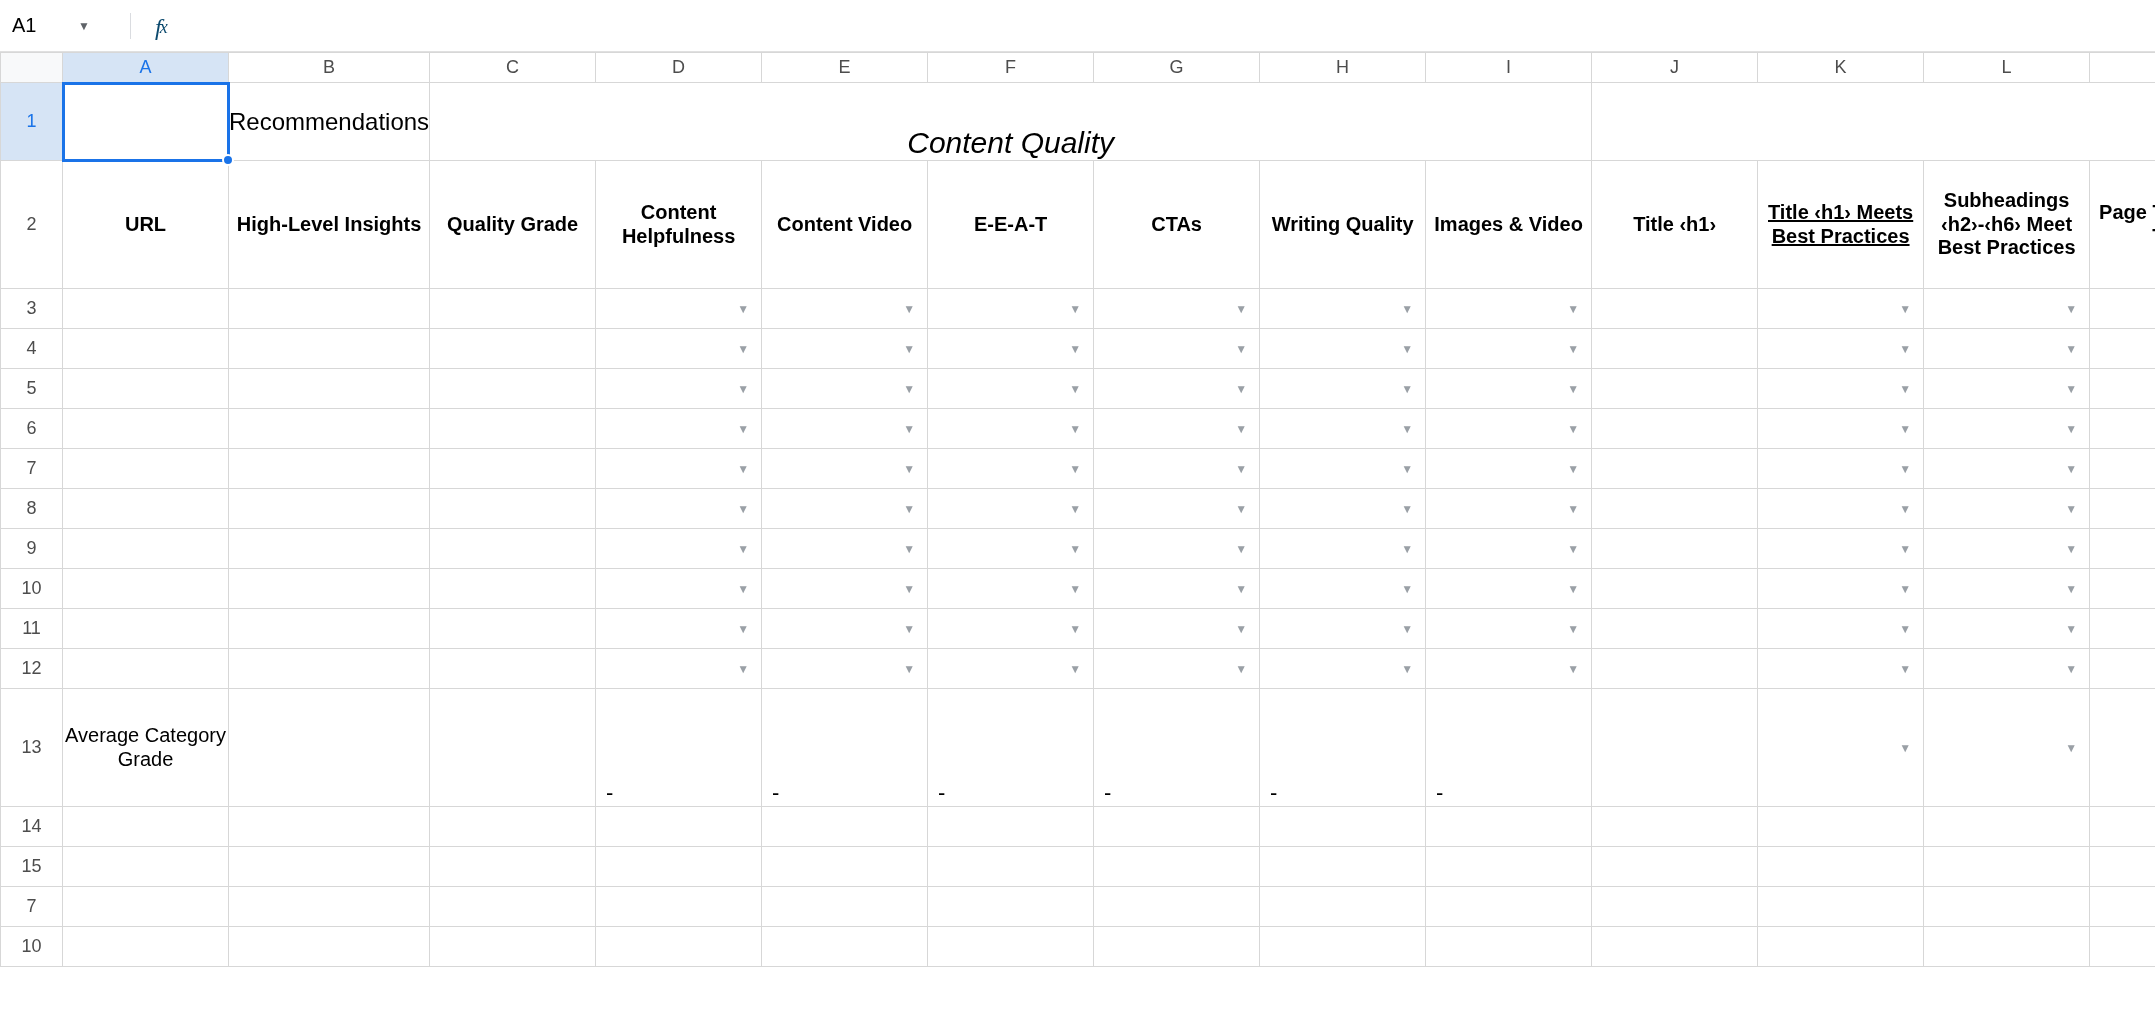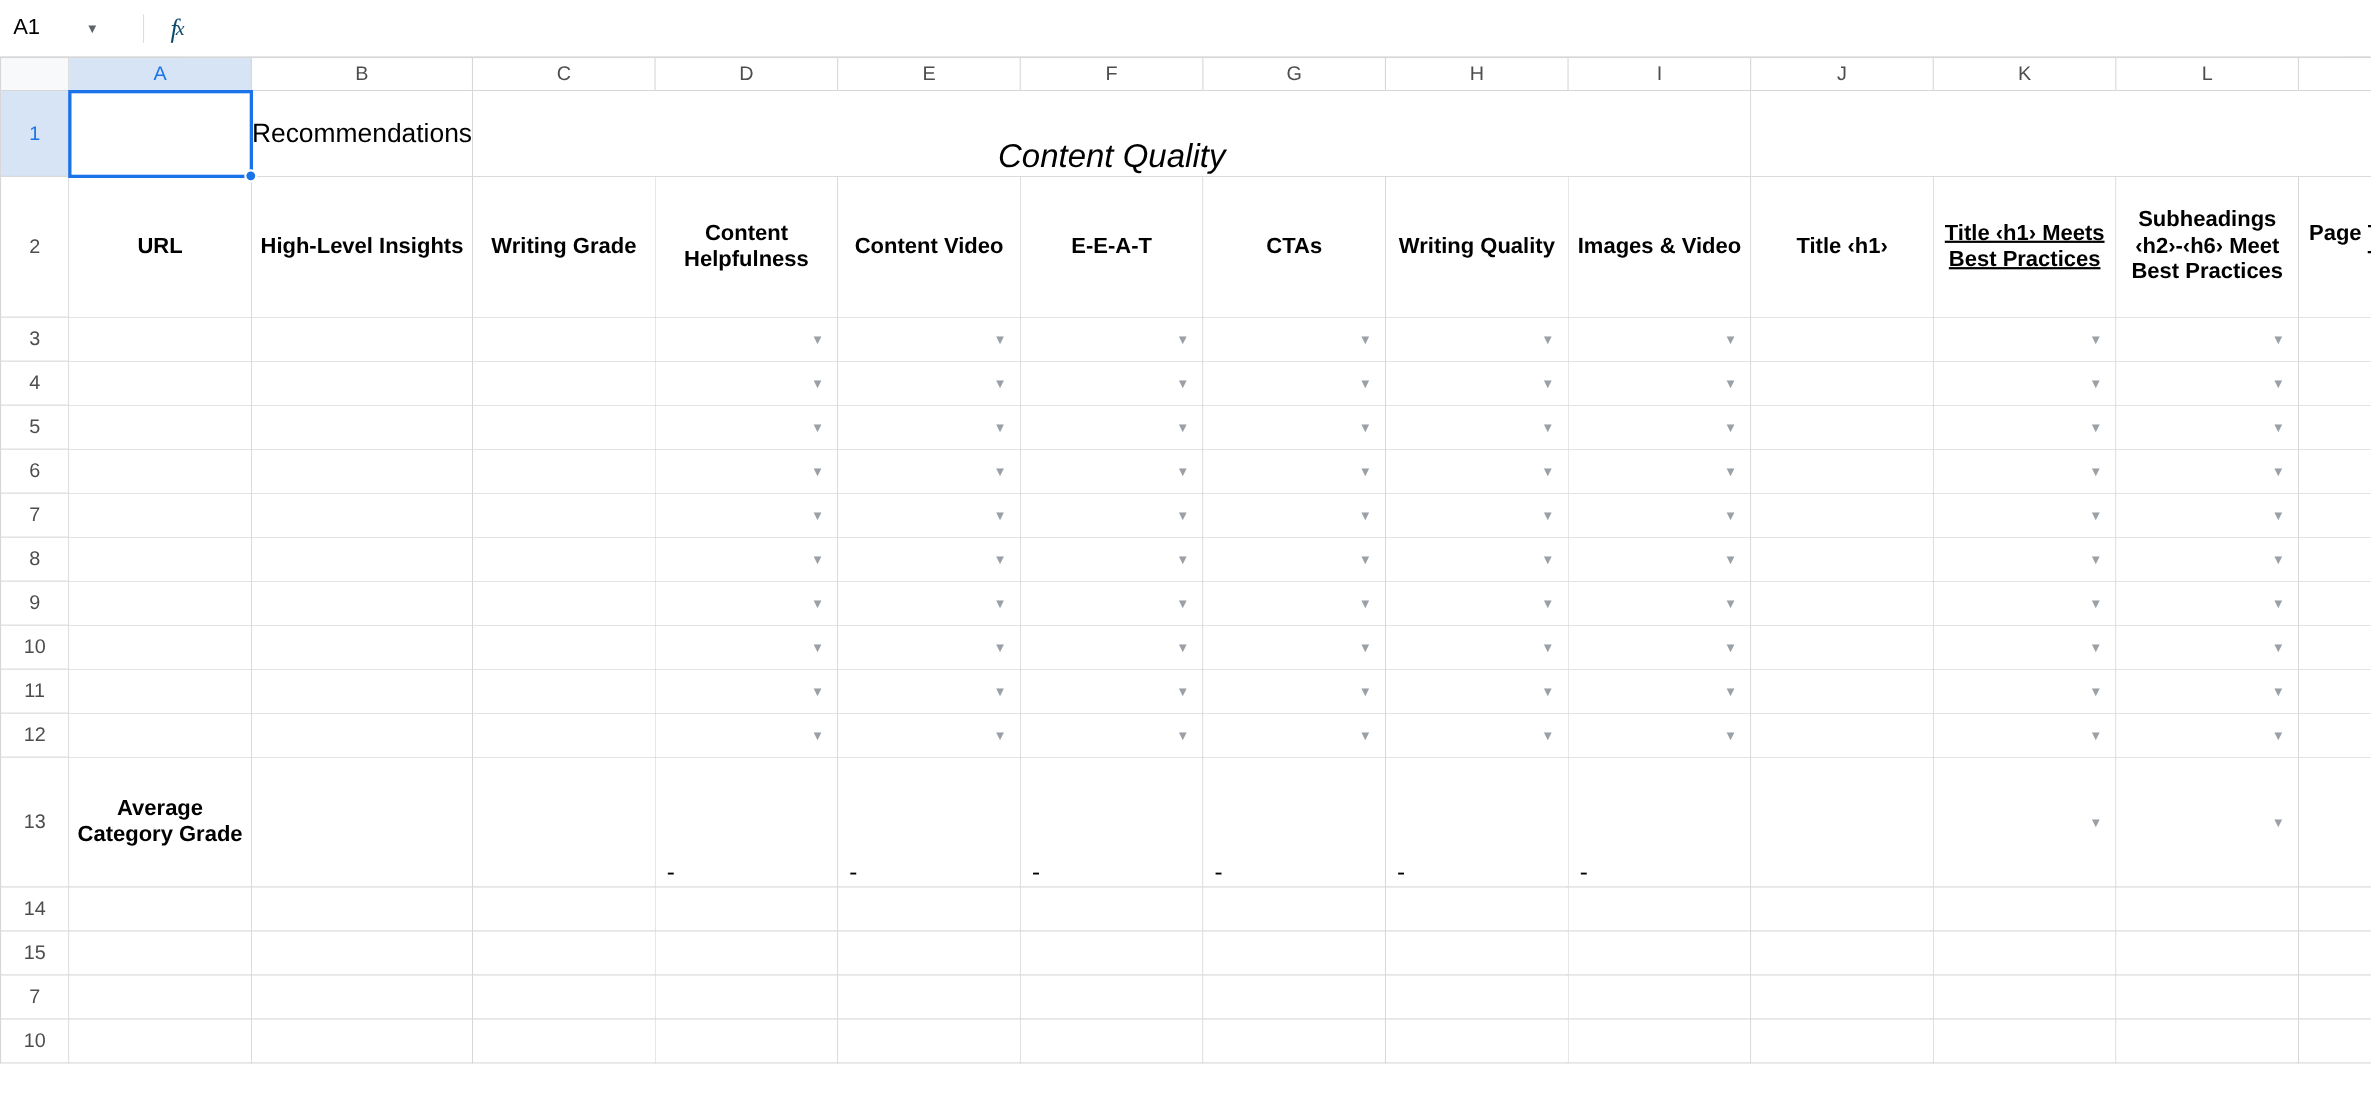--- a/index.html
+++ b/index.html
@@ -183,21 +183,21 @@
     position: absolute;
     right: 12px;
     top: 50%;
     transform: translateY(-50%);
     color: #9aa0a6;
     font-size: 12px;
   }
 
   
   .greenband { background: #d8e7d0; }
-  .avg-title { background:#d8e7d0; font-weight:700; font-size:24px; text-align:center; line-height:1.18; }
+  .avg-title { background:#d8e7d0; font-weight:400; font-size:24px; text-align:center; line-height:1.18; }
   .dash { font-size:22px; padding-left:10px; }
 </style>
 </head>
 <body>
 
 <div class="formula-row">
   <div class="name-box-wrap">
     <input class="name-box" value="A1" style="">
     <span class="name-caret">▼</span>
   </div>
@@ -245,21 +245,21 @@
 
   <tr class="r2">
     <th class="rowhdr">2</th>
     <td class="cell hdrband">
             <span class="lbl">URL</span>
           </td>
     <td class="cell hdrband">
             <span class="lbl">High-Level Insights</span>
           </td>
     <td class="cell hdrband">
-            <span class="lbl">Writing Grade</span>
+            <span class="lbl">Quality Grade</span>
           </td>
     <td class="cell hdrband">
             <span class="lbl">Content Helpfulness</span>
           </td>
     <td class="cell hdrband">
             <span class="lbl">Content Video</span>
           </td>
     <td class="cell hdrband">
             <span class="lbl">E-E-A-T</span>
           </td>

